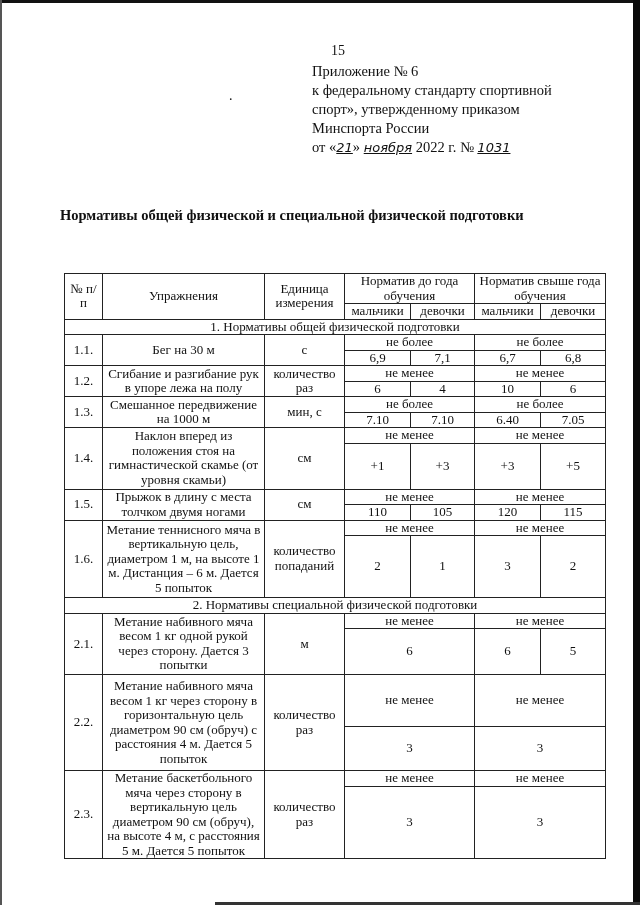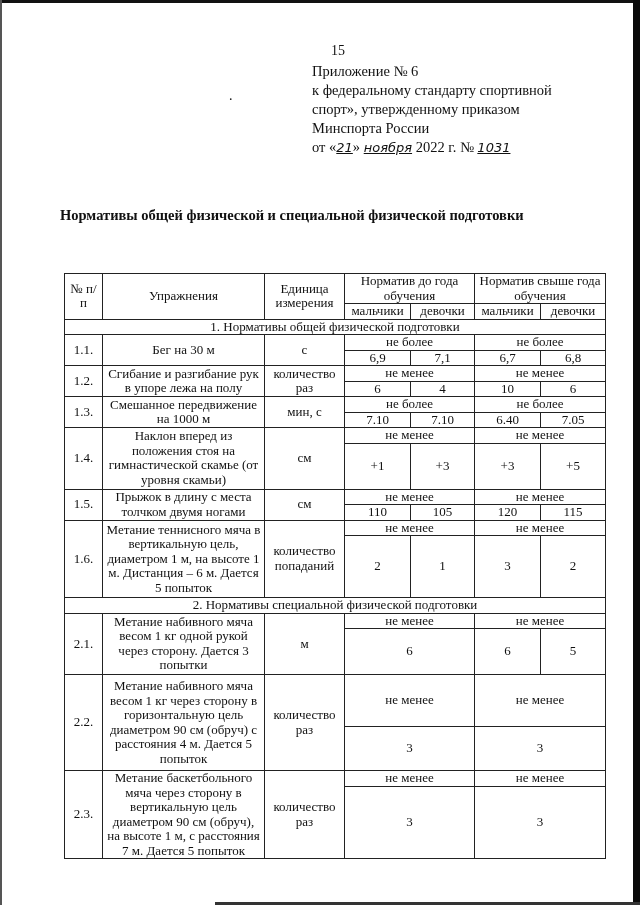--- a/index.html
+++ b/index.html
@@ -188,21 +188,21 @@
     <td colspan="2">не менее</td>
     <td colspan="2">не менее</td>
   </tr>
   <tr style="height:44px">
     <td colspan="2">3</td>
     <td colspan="2">3</td>
   </tr>
 
   <tr class="small">
     <td rowspan="2">2.3.</td>
-    <td rowspan="2">Метание баскетбольного мяча через сторону в вертикальную цель диаметром 90 см (обруч), на высоте 1 м, с расстояния 7 м. Дается 5 попыток</td>
+    <td rowspan="2">Метание баскетбольного мяча через сторону в вертикальную цель диаметром 90 см (обруч), на высоте 4 м, с расстояния 5 м. Дается 5 попыток</td>
     <td rowspan="2">количество раз</td>
     <td colspan="2">не менее</td>
     <td colspan="2">не менее</td>
   </tr>
   <tr style="height:72px">
     <td colspan="2">3</td>
     <td colspan="2">3</td>
   </tr>
 </tbody>
   </table>

